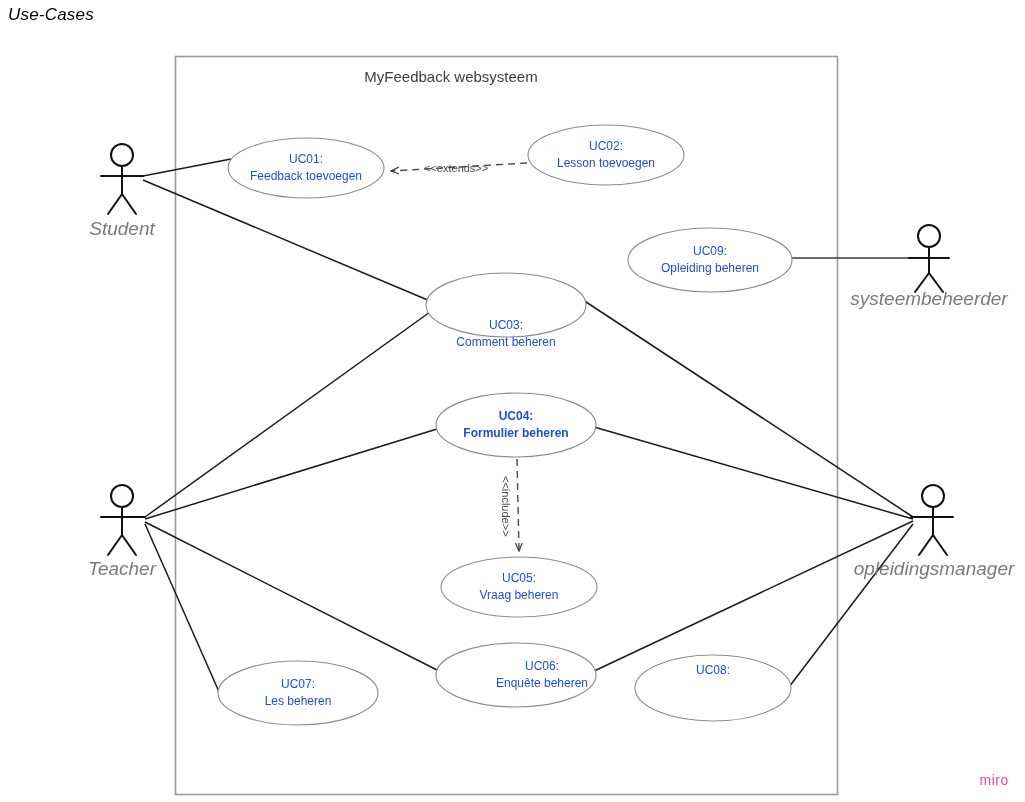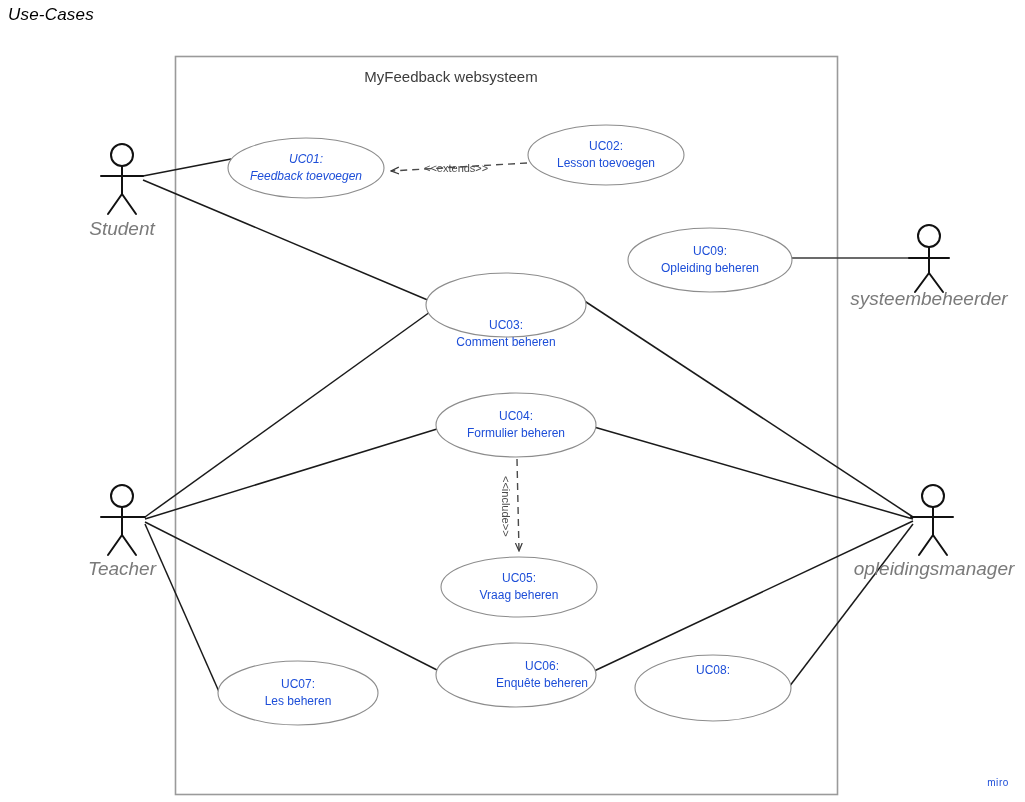--- a/index.html
+++ b/index.html
@@ -64,22 +64,22 @@
     white-space: nowrap;
   }
   .stereotype.vertical {
     transform: rotate(90deg);
     transform-origin: left top;
   }
   .miro-mark {
     position: absolute;
     right: 16px;
     bottom: 14px;
-    font-size: 10px;
-    color: #1d4ed8;
+    font-size: 14px;
+    color: #ec4899;
     letter-spacing: 0.6px;
   }
 </style>
 </head>
 <body>
 
 <div class="page-title">Use-Cases</div>
 
 <svg id="canvas" viewBox="0 0 1025 802" xmlns="http://www.w3.org/2000/svg">
 
@@ -156,33 +156,33 @@
       <line x1="933" y1="507" x2="933" y2="535"></line>
       <line x1="911" y1="517" x2="953" y2="517"></line>
       <line x1="933" y1="535" x2="919" y2="555"></line>
       <line x1="933" y1="535" x2="947" y2="555"></line>
     </g>
   </g>
 </svg>
 
 <div class="system-title">MyFeedback websysteem</div>
 
-<div class="uc-label" style="left:226px; top:151px; width:160px;font-style:italic;">
+<div class="uc-label" style="left:226px; top:151px; width:160px;">
   <div>UC01:</div>
   <div>Feedback toevoegen</div>
 </div>
 <div class="uc-label" style="left:526px; top:138px; width:160px;">
   <div>UC02:</div>
   <div>Lesson toevoegen</div>
 </div>
 <div class="uc-label" style="left:424px; top:288px; width:164px;margin-top:29px;">
   <div>UC03:</div>
   <div>Comment beheren</div>
 </div>
-<div class="uc-label" style="left:434px; top:408px; width:164px;">
+<div class="uc-label" style="left:434px; top:408px; width:164px;font-weight:bold;">
   <div>UC04:</div>
   <div>Formulier beheren</div>
 </div>
 <div class="uc-label" style="left:439px; top:570px; width:160px;">
   <div>UC05:</div>
   <div>Vraag beheren</div>
 </div>
 <div class="uc-label" style="left:460px; top:658px; width:164px;">
   <div>UC06:</div>
   <div>Enquête beheren</div>

